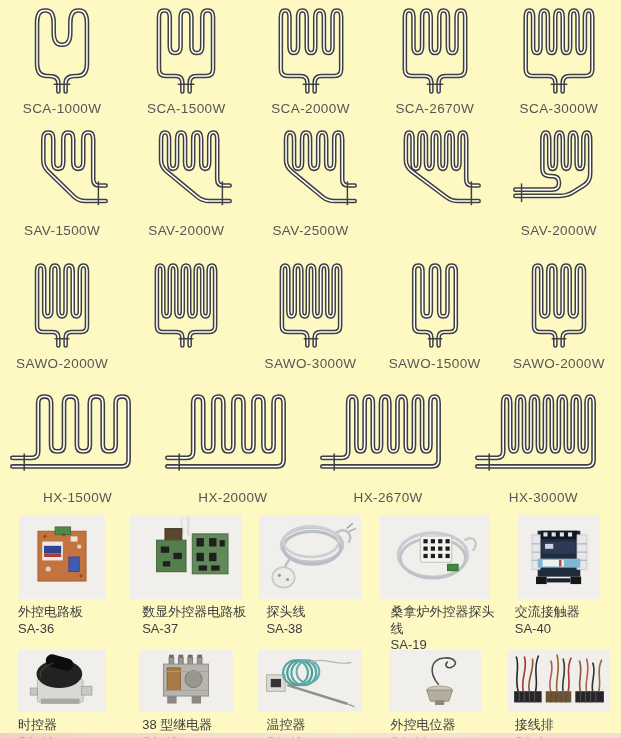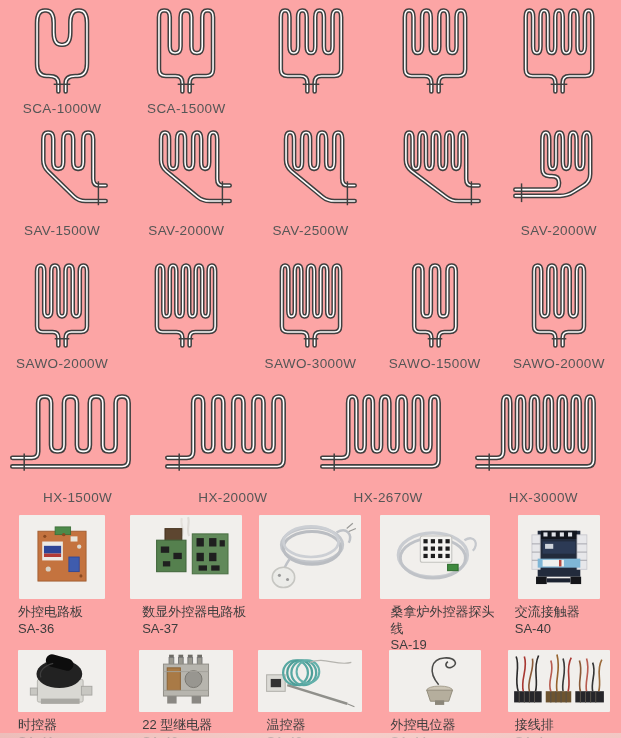--- a/index.html
+++ b/index.html
@@ -1,17 +1,17 @@
 <!DOCTYPE html>
 <html><head>
 <meta charset="utf-8">
 <style>
   html,body{margin:0;padding:0;}
   body{font-family:"Liberation Sans","DejaVu Sans",sans-serif;background:#ffffff;}
-  .page{width:621px;height:738px;overflow:hidden;background:#fca5a5;position:relative;}
+  .page{width:621px;height:738px;overflow:hidden;background:#fef9c3;position:relative;}
 
   
   #heater-rows .hrow{display:flex;}
   #heater-rows .hrow:nth-child(1){height:114px;padding-top:3px;}
   #heater-rows .hrow:nth-child(2){height:125px;padding-top:8px;justify-content:space-between;}
   #heater-rows .hrow:nth-child(3){height:125px;padding-top:8px;}
   #heater-rows .hrow:nth-child(4){height:118px;padding-top:6px;}
   .hcell{flex:1;text-align:center;}
   .hcell svg{display:block;margin:0 auto;}
   .hmodel{font-size:13.5px;color:#565656;letter-spacing:.4px;margin-top:2px;}
@@ -62,34 +62,37 @@
             <path d="M 42,78 L 58,78" stroke="#3f3f3f" stroke-width="1.4"></path>
           </svg>
           <div class="hmodel">SCA-1500W</div>
         </div>
         <div class="hcell">
           <svg width="104" height="96" viewBox="0 0 100 92">
             <path d="M 46.5,85 L 46.5,76.5 Q 46.5,70 40.0,70.0 L 27.5,70.0 Q 21,70 21.0,63.5 L 21.0,13.5 Q 21,7 24.7,7.0 L 25.6,7.0 Q 29.285714285714285,7 29.3,13.5 L 29.3,41.5 Q 29.285714285714285,48 33.0,48.0 L 33.8,48.0 Q 37.57142857142857,48 37.6,41.5 L 37.6,13.5 Q 37.57142857142857,7 41.3,7.0 L 42.1,7.0 Q 45.85714285714286,7 45.9,13.5 L 45.9,41.5 Q 45.85714285714286,48 49.6,48.0 L 50.4,48.0 Q 54.142857142857146,48 54.1,41.5 L 54.1,13.5 Q 54.142857142857146,7 57.9,7.0 L 58.7,7.0 Q 62.42857142857143,7 62.4,13.5 L 62.4,41.5 Q 62.42857142857143,48 66.2,48.0 L 67.0,48.0 Q 70.71428571428572,48 70.7,41.5 L 70.7,13.5 Q 70.71428571428572,7 74.4,7.0 L 75.3,7.0 Q 79,7 79.0,13.5 L 79.0,63.5 Q 79,70 72.5,70.0 L 60.0,70.0 Q 53.5,70 53.5,76.5 L 53.5,85" fill="none" stroke="#3f3f3f" stroke-width="4.4" stroke-linecap="round" stroke-linejoin="round"></path>
             <path d="M 46.5,85 L 46.5,76.5 Q 46.5,70 40.0,70.0 L 27.5,70.0 Q 21,70 21.0,63.5 L 21.0,13.5 Q 21,7 24.7,7.0 L 25.6,7.0 Q 29.285714285714285,7 29.3,13.5 L 29.3,41.5 Q 29.285714285714285,48 33.0,48.0 L 33.8,48.0 Q 37.57142857142857,48 37.6,41.5 L 37.6,13.5 Q 37.57142857142857,7 41.3,7.0 L 42.1,7.0 Q 45.85714285714286,7 45.9,13.5 L 45.9,41.5 Q 45.85714285714286,48 49.6,48.0 L 50.4,48.0 Q 54.142857142857146,48 54.1,41.5 L 54.1,13.5 Q 54.142857142857146,7 57.9,7.0 L 58.7,7.0 Q 62.42857142857143,7 62.4,13.5 L 62.4,41.5 Q 62.42857142857143,48 66.2,48.0 L 67.0,48.0 Q 70.71428571428572,48 70.7,41.5 L 70.7,13.5 Q 70.71428571428572,7 74.4,7.0 L 75.3,7.0 Q 79,7 79.0,13.5 L 79.0,63.5 Q 79,70 72.5,70.0 L 60.0,70.0 Q 53.5,70 53.5,76.5 L 53.5,85" fill="none" stroke="#ffffff" stroke-width="1.5" stroke-linecap="round"></path>
             <path d="M 42,78 L 58,78" stroke="#3f3f3f" stroke-width="1.4"></path>
           </svg>
+          <div class="hmodel">SCA-2000W</div>
         </div>
         <div class="hcell">
           <svg width="104" height="96" viewBox="0 0 100 92">
             <path d="M 46.5,85 L 46.5,76.5 Q 46.5,70 40.0,70.0 L 27.5,70.0 Q 21,70 21.0,63.5 L 21.0,13.5 Q 21,7 24.7,7.0 L 25.6,7.0 Q 29.285714285714285,7 29.3,13.5 L 29.3,41.5 Q 29.285714285714285,48 33.0,48.0 L 33.8,48.0 Q 37.57142857142857,48 37.6,41.5 L 37.6,13.5 Q 37.57142857142857,7 41.3,7.0 L 42.1,7.0 Q 45.85714285714286,7 45.9,13.5 L 45.9,41.5 Q 45.85714285714286,48 49.6,48.0 L 50.4,48.0 Q 54.142857142857146,48 54.1,41.5 L 54.1,13.5 Q 54.142857142857146,7 57.9,7.0 L 58.7,7.0 Q 62.42857142857143,7 62.4,13.5 L 62.4,41.5 Q 62.42857142857143,48 66.2,48.0 L 67.0,48.0 Q 70.71428571428572,48 70.7,41.5 L 70.7,13.5 Q 70.71428571428572,7 74.4,7.0 L 75.3,7.0 Q 79,7 79.0,13.5 L 79.0,63.5 Q 79,70 72.5,70.0 L 60.0,70.0 Q 53.5,70 53.5,76.5 L 53.5,85" fill="none" stroke="#3f3f3f" stroke-width="4.4" stroke-linecap="round" stroke-linejoin="round"></path>
             <path d="M 46.5,85 L 46.5,76.5 Q 46.5,70 40.0,70.0 L 27.5,70.0 Q 21,70 21.0,63.5 L 21.0,13.5 Q 21,7 24.7,7.0 L 25.6,7.0 Q 29.285714285714285,7 29.3,13.5 L 29.3,41.5 Q 29.285714285714285,48 33.0,48.0 L 33.8,48.0 Q 37.57142857142857,48 37.6,41.5 L 37.6,13.5 Q 37.57142857142857,7 41.3,7.0 L 42.1,7.0 Q 45.85714285714286,7 45.9,13.5 L 45.9,41.5 Q 45.85714285714286,48 49.6,48.0 L 50.4,48.0 Q 54.142857142857146,48 54.1,41.5 L 54.1,13.5 Q 54.142857142857146,7 57.9,7.0 L 58.7,7.0 Q 62.42857142857143,7 62.4,13.5 L 62.4,41.5 Q 62.42857142857143,48 66.2,48.0 L 67.0,48.0 Q 70.71428571428572,48 70.7,41.5 L 70.7,13.5 Q 70.71428571428572,7 74.4,7.0 L 75.3,7.0 Q 79,7 79.0,13.5 L 79.0,63.5 Q 79,70 72.5,70.0 L 60.0,70.0 Q 53.5,70 53.5,76.5 L 53.5,85" fill="none" stroke="#ffffff" stroke-width="1.5" stroke-linecap="round"></path>
             <path d="M 42,78 L 58,78" stroke="#3f3f3f" stroke-width="1.4"></path>
           </svg>
+          <div class="hmodel">SCA-2670W</div>
         </div>
         <div class="hcell">
           <svg width="104" height="96" viewBox="0 0 100 92">
             <path d="M 46.5,85 L 46.5,76.5 Q 46.5,70 40.0,70.0 L 24.5,70.0 Q 18,70 18.0,63.5 L 18.0,13.5 Q 18,7 21.2,7.0 L 21.9,7.0 Q 25.11111111111111,7 25.1,13.5 L 25.1,41.5 Q 25.11111111111111,48 28.3,48.0 L 29.0,48.0 Q 32.22222222222222,48 32.2,41.5 L 32.2,13.5 Q 32.22222222222222,7 35.4,7.0 L 36.1,7.0 Q 39.33333333333333,7 39.3,13.5 L 39.3,41.5 Q 39.33333333333333,48 42.5,48.0 L 43.2,48.0 Q 46.44444444444444,48 46.4,41.5 L 46.4,13.5 Q 46.44444444444444,7 49.6,7.0 L 50.4,7.0 Q 53.55555555555556,7 53.6,13.5 L 53.6,41.5 Q 53.55555555555556,48 56.8,48.0 L 57.5,48.0 Q 60.666666666666664,48 60.7,41.5 L 60.7,13.5 Q 60.666666666666664,7 63.9,7.0 L 64.6,7.0 Q 67.77777777777777,7 67.8,13.5 L 67.8,41.5 Q 67.77777777777777,48 71.0,48.0 L 71.7,48.0 Q 74.88888888888889,48 74.9,41.5 L 74.9,13.5 Q 74.88888888888889,7 78.1,7.0 L 78.8,7.0 Q 82,7 82.0,13.5 L 82.0,63.5 Q 82,70 75.5,70.0 L 60.0,70.0 Q 53.5,70 53.5,76.5 L 53.5,85" fill="none" stroke="#3f3f3f" stroke-width="4.4" stroke-linecap="round" stroke-linejoin="round"></path>
             <path d="M 46.5,85 L 46.5,76.5 Q 46.5,70 40.0,70.0 L 24.5,70.0 Q 18,70 18.0,63.5 L 18.0,13.5 Q 18,7 21.2,7.0 L 21.9,7.0 Q 25.11111111111111,7 25.1,13.5 L 25.1,41.5 Q 25.11111111111111,48 28.3,48.0 L 29.0,48.0 Q 32.22222222222222,48 32.2,41.5 L 32.2,13.5 Q 32.22222222222222,7 35.4,7.0 L 36.1,7.0 Q 39.33333333333333,7 39.3,13.5 L 39.3,41.5 Q 39.33333333333333,48 42.5,48.0 L 43.2,48.0 Q 46.44444444444444,48 46.4,41.5 L 46.4,13.5 Q 46.44444444444444,7 49.6,7.0 L 50.4,7.0 Q 53.55555555555556,7 53.6,13.5 L 53.6,41.5 Q 53.55555555555556,48 56.8,48.0 L 57.5,48.0 Q 60.666666666666664,48 60.7,41.5 L 60.7,13.5 Q 60.666666666666664,7 63.9,7.0 L 64.6,7.0 Q 67.77777777777777,7 67.8,13.5 L 67.8,41.5 Q 67.77777777777777,48 71.0,48.0 L 71.7,48.0 Q 74.88888888888889,48 74.9,41.5 L 74.9,13.5 Q 74.88888888888889,7 78.1,7.0 L 78.8,7.0 Q 82,7 82.0,13.5 L 82.0,63.5 Q 82,70 75.5,70.0 L 60.0,70.0 Q 53.5,70 53.5,76.5 L 53.5,85" fill="none" stroke="#ffffff" stroke-width="1.5" stroke-linecap="round"></path>
             <path d="M 42,78 L 58,78" stroke="#3f3f3f" stroke-width="1.4"></path>
           </svg>
+          <div class="hmodel">SCA-3000W</div>
         </div>
       </div>
       <div class="hrow">
         <div class="hcell">
           <svg width="104" height="96" viewBox="0 0 100 92">
             <path d="M 92,58 L 85.4,58.0 Q 80,58 80.0,51.5 L 80.0,13.5 Q 80,7 75.7,7.0 L 74.7,7.0 Q 70.4,7 70.4,13.5 L 70.4,35.5 Q 70.4,42 66.1,42.0 L 65.1,42.0 Q 60.8,42 60.8,35.5 L 60.8,13.5 Q 60.8,7 56.5,7.0 L 55.5,7.0 Q 51.2,7 51.2,13.5 L 51.2,35.5 Q 51.2,42 46.9,42.0 L 45.9,42.0 Q 41.6,42 41.6,35.5 L 41.6,13.5 Q 41.6,7 37.3,7.0 L 36.3,7.0 Q 32,7 32.0,13.5 L 32.0,33.5 Q 32,40 36.7,44.5 L 61.3,68.5 Q 66,73 72.5,73.0 L 92,73" fill="none" stroke="#3f3f3f" stroke-width="4.4" stroke-linecap="round" stroke-linejoin="round"></path>
             <path d="M 92,58 L 85.4,58.0 Q 80,58 80.0,51.5 L 80.0,13.5 Q 80,7 75.7,7.0 L 74.7,7.0 Q 70.4,7 70.4,13.5 L 70.4,35.5 Q 70.4,42 66.1,42.0 L 65.1,42.0 Q 60.8,42 60.8,35.5 L 60.8,13.5 Q 60.8,7 56.5,7.0 L 55.5,7.0 Q 51.2,7 51.2,13.5 L 51.2,35.5 Q 51.2,42 46.9,42.0 L 45.9,42.0 Q 41.6,42 41.6,35.5 L 41.6,13.5 Q 41.6,7 37.3,7.0 L 36.3,7.0 Q 32,7 32.0,13.5 L 32.0,33.5 Q 32,40 36.7,44.5 L 61.3,68.5 Q 66,73 72.5,73.0 L 92,73" fill="none" stroke="#ffffff" stroke-width="1.5" stroke-linecap="round"></path>
             <path d="M 85,54 L 85,77" stroke="#3f3f3f" stroke-width="1.4"></path>
           </svg>
           <div class="hmodel">SAV-1500W</div>
@@ -257,20 +260,24 @@
               <ellipse cx="52" cy="28" rx="30" ry="17" fill="none" stroke="#c3c6cb" stroke-width="3"></ellipse>
               <ellipse cx="52" cy="31" rx="28" ry="16" fill="none" stroke="#babdc2" stroke-width="3"></ellipse>
               <ellipse cx="51" cy="25" rx="27" ry="15" fill="none" stroke="#cccfd4" stroke-width="2.6"></ellipse>
               <path d="M76,16 C86,10 92,18 88,26" fill="none" stroke="#bfc2c7" stroke-width="2.4"></path>
               <path d="M86,12 L92,7 M88,15 L95,12" stroke="#9a9a98" stroke-width="1.2"></path>
               <path d="M30,42 C26,48 24,52 24,55" fill="none" stroke="#bfc2c7" stroke-width="2.4"></path>
               <ellipse cx="24" cy="60" rx="11" ry="10" fill="#ebebe8" stroke="#c6c6c2" stroke-width="1.5"></ellipse>
               <circle cx="20" cy="58" r="1.5" fill="#999"></circle>
               <circle cx="28" cy="62" r="1.5" fill="#999"></circle>
             </svg>
+          </div>
+          <div class="plabel">
+            <div>探头线</div>
+            <div>SA-38</div>
           </div>
         </div>
         <div class="pcell">
           <div class="pcard">
             <svg viewBox="0 0 100 80" preserveAspectRatio="xMidYMid meet">
               <ellipse cx="48" cy="38" rx="33" ry="21" fill="none" stroke="#c9ccd1" stroke-width="3"></ellipse>
               <ellipse cx="48" cy="41" rx="31" ry="19" fill="none" stroke="#bfc2c7" stroke-width="2.8"></ellipse>
               <path d="M78,24 C88,18 92,28 86,34" fill="none" stroke="#c5c8cd" stroke-width="2.2"></path>
               <rect x="36" y="20" width="30" height="25" rx="2" fill="#f4f3f0" stroke="#c2c2be"></rect>
               <rect x="39" y="23" width="4" height="4" fill="#1d1d1d"></rect>
@@ -353,21 +360,21 @@
               <rect x="62" y="5" width="5" height="8" fill="#9a9890" stroke="#777"></rect>
               <rect x="26" y="12" width="48" height="34" fill="#b7b5ae" stroke="#8e8c85"></rect>
               <rect x="30" y="16" width="14" height="24" fill="#a97a46" stroke="#8a6134"></rect>
               <circle cx="58" cy="28" r="9" fill="#989690" stroke="#76746e"></circle>
               <path d="M26,20 h48 M26,40 h48" stroke="#a3a19a" stroke-width="1"></path>
               <rect x="30" y="46" width="10" height="8" fill="#8a8883"></rect>
               <rect x="56" y="46" width="10" height="8" fill="#8a8883"></rect>
             </svg>
           </div>
           <div class="plabel">
-            <div>22 型继电器</div>
+            <div>38 型继电器</div>
             <div>SA-42</div>
           </div>
         </div>
         <div class="pcell">
           <div class="pcard">
             <svg viewBox="0 0 100 60" preserveAspectRatio="xMidYMid meet">
               <rect x="8" y="24" width="18" height="16" fill="#dbdad5" stroke="#b2b1ac"></rect>
               <rect x="12" y="28" width="10" height="8" fill="#333"></rect>
               <circle cx="36" cy="22" r="12" fill="none" stroke="#58a8a2" stroke-width="2.2"></circle>
               <circle cx="40" cy="22" r="12" fill="none" stroke="#4e9e98" stroke-width="2.2"></circle>

